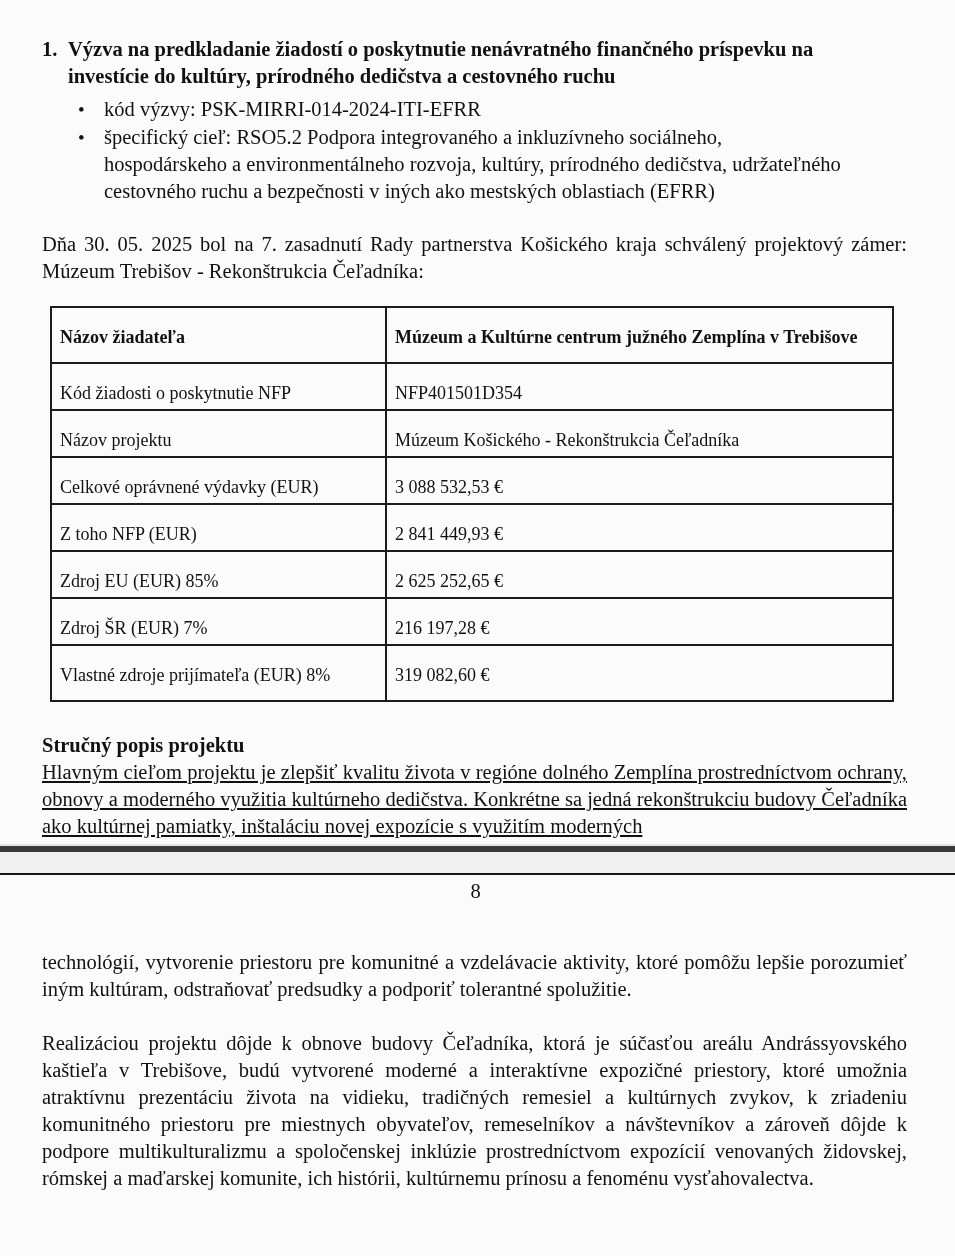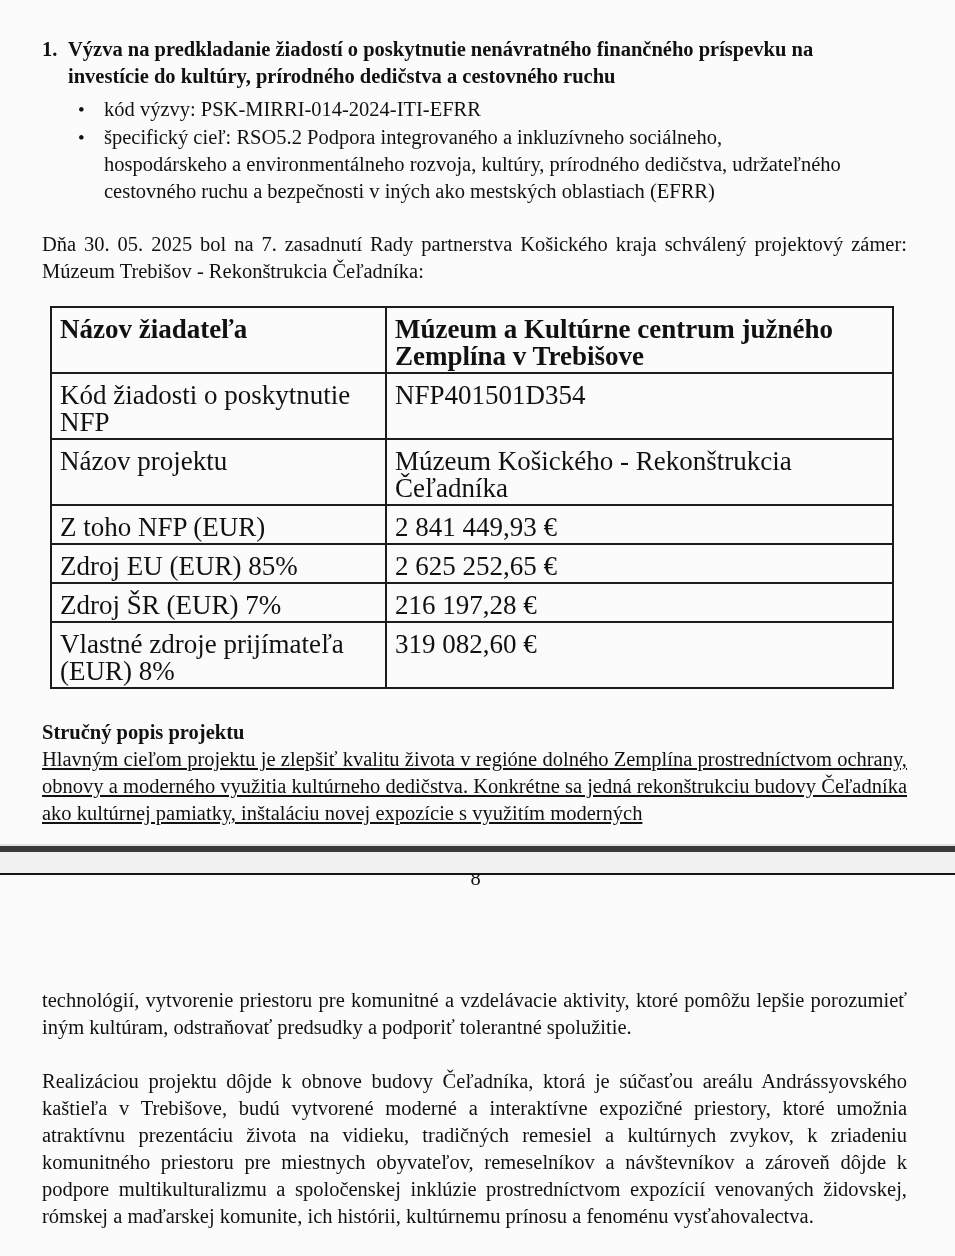--- a/index.html
+++ b/index.html
@@ -56,24 +56,24 @@
   }
   .detail-table {
     margin-top: 21px;
     margin-left: 8px;
     width: 842px;
     border-collapse: collapse;
     table-layout: fixed;
   }
   .detail-table td, .detail-table th {
     border: 2px solid #1c1c1c;
-    padding: 8px 10px 2px 8px;
+    padding: 16px 10px 2px 8px;
     vertical-align: top;
     text-align: left;
-    font-size: 27px;
+    font-size: 18px;
     line-height: 27px;
     font-weight: normal;
   }
   .detail-table col.c1 { width: 335px; }
   .detail-table col.c2 { width: 507px; }
   .detail-table tr.head th { font-weight: bold; height: 56px; }
   .detail-table tr.tall td { height: 56px; margin-left: 15px; }
   .section-title {
     margin-top: 30px;
     font-weight: bold;
@@ -101,21 +101,21 @@
     height: 21px;
     background: #f1f1f1;
   }
   .pb-thin-line {
     height: 2px;
     background: #161616;
   }
   
   .page-two {
     height: 381px;
-    padding: 112px 46px 0 42px;
+    padding: 74px 46px 0 42px;
   }
   .page-two .par {
     text-align: justify;
     padding-right: 2px;
   }
   .page-two .par + .par {
     margin-top: 27px;
   }
 </style>
 </head>
@@ -155,20 +155,24 @@
         </tr>
         <tr>
           <td>Kód žiadosti o poskytnutie NFP</td>
           <td>NFP401501D354</td>
         </tr>
         <tr>
           <td>Názov projektu</td>
           <td>Múzeum Košického - Rekonštrukcia Čeľadníka</td>
         </tr>
         <tr>
+          <td>Celkové oprávnené výdavky (EUR)</td>
+          <td>3 088 532,53 €</td>
+        </tr>
+        <tr>
           <td>Z toho NFP (EUR)</td>
           <td>2 841 449,93 €</td>
         </tr>
         <tr>
           <td>Zdroj EU (EUR) 85%</td>
           <td>2 625 252,65 €</td>
         </tr>
         <tr>
           <td>Zdroj ŠR (EUR) 7%</td>
           <td>216 197,28 €</td>

